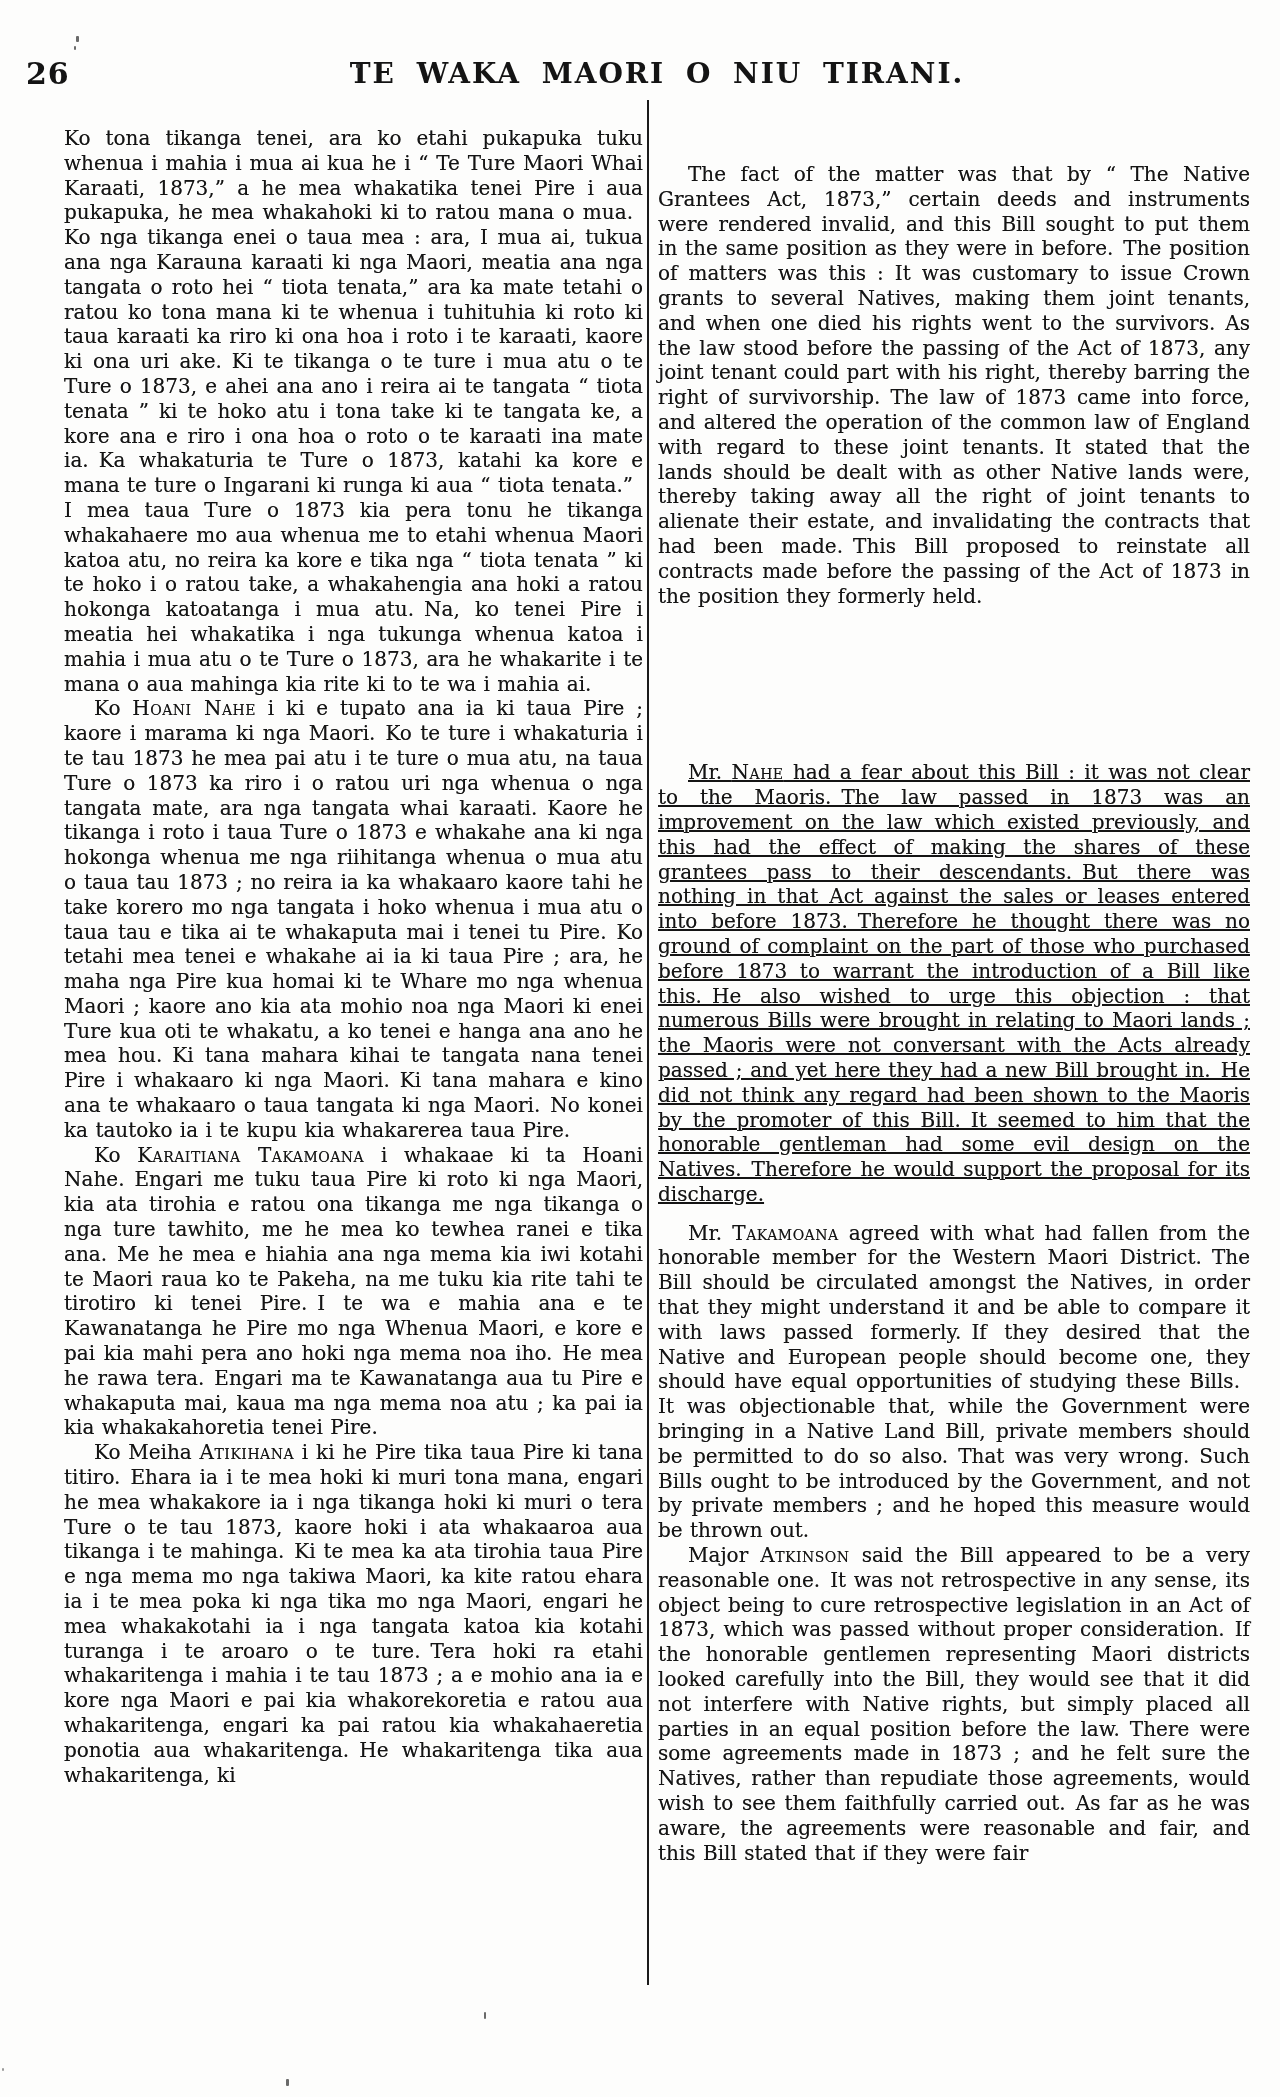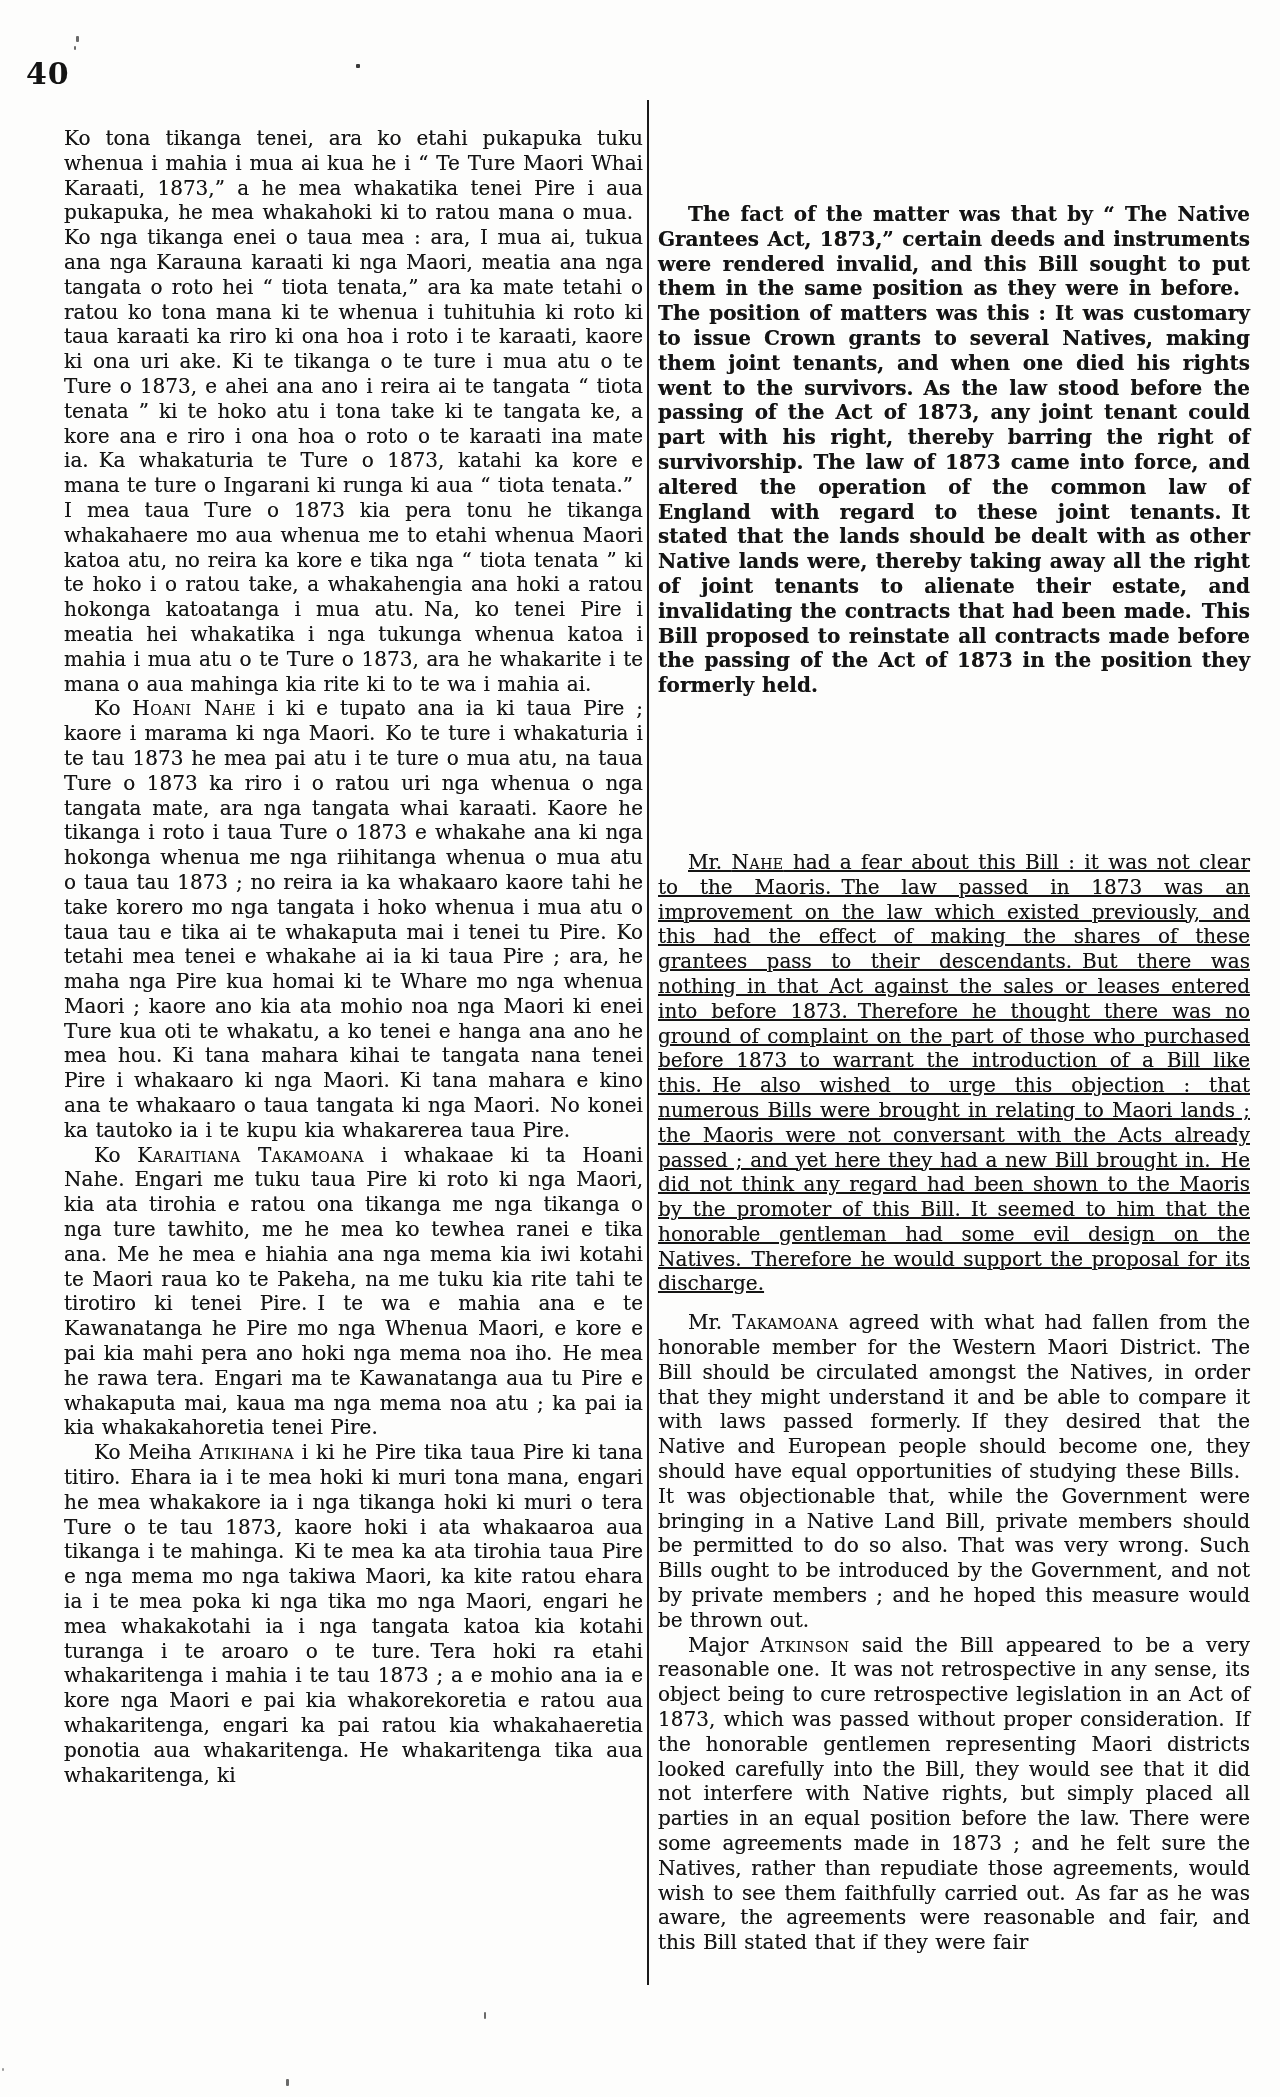--- a/index.html
+++ b/index.html
@@ -33,37 +33,38 @@
     font-size:20px;line-height:24.8px;
     text-align:justify;
     word-spacing:1px;
     text-shadow:0 0 0.5px rgba(15,15,15,0.55);
   }
   .col-left{left:64px;width:579px;}
   .col-right{left:658px;width:592px;}
   .col p{margin:0;text-indent:30px;}
   .col-left p:nth-child(1){text-indent:0;}
   .col-left p:nth-child(5){margin-top:26px;}
-  .col-right p:nth-child(1){margin-top:76px;font-weight:bold;}
+  .col-right p:nth-child(1){margin-top:36px;}
   .col-right p:nth-child(2){margin-top:152px;text-decoration:underline;}
   .col-right p:nth-child(3){margin-top:14px;}
   .sc{font-variant:small-caps;letter-spacing:0.5px;}
   .speck{position:absolute;background:#6a6a6a;border-radius:1px;}
   .speck-a{left:76px;top:36px;width:3px;height:6px;}
   .speck-b{left:74px;top:46px;width:2px;height:4px;}
   .speck-c{left:356px;top:64px;width:4px;height:4px;background:#3a3a3a;}
   .speck-d{left:484px;top:2012px;width:2px;height:7px;}
   .speck-e{left:286px;top:2079px;width:3px;height:7px;}
   .speck-f{left:2px;top:2068px;width:2px;height:3px;background:#9a9a9a;}
 </style>
 </head>
 <body>
 
 <div class="page">
-  <div class="pagenum">40</div>
+  <div class="pagenum">26</div>
+  <div class="masthead">TE WAKA MAORI O NIU TIRANI.</div>
   <div class="divider"></div>
   <div class="col col-left" id="col-left">
       <p><span>Ko tona tikanga tenei, ara ko etahi pukapuka tuku whenua i mahia i mua ai kua he i “ Te Ture Maori Whai Karaati, 1873,” a he mea whakatika tenei Pire i aua pukapuka, he mea whakahoki ki to ratou mana o mua. Ko nga tikanga enei o taua mea : ara, I mua ai, tukua ana nga Karauna karaati ki nga Maori, meatia ana nga tangata o roto hei “ tiota tenata,” ara ka mate tetahi o ratou ko tona mana ki te whenua i tuhituhia ki roto ki taua karaati ka riro ki ona hoa i roto i te karaati, kaore ki ona uri ake. Ki te tikanga o te ture i mua atu o te Ture o 1873, e ahei ana ano i reira ai te tangata “ tiota tenata ” ki te hoko atu i tona take ki te tangata ke, a kore ana e riro i ona hoa o roto o te karaati ina mate ia. Ka whakaturia te Ture o 1873, katahi ka kore e mana te ture o Ingarani ki runga ki aua “ tiota tenata.” I mea taua Ture o 1873 kia pera tonu he tikanga whakahaere mo aua whenua me to etahi whenua Maori katoa atu, no reira ka kore e tika nga “ tiota tenata ” ki te hoko i o ratou take, a whakahengia ana hoki a ratou hokonga katoatanga i mua atu. Na, ko tenei Pire i meatia hei whakatika i nga tukunga whenua katoa i mahia i mua atu o te Ture o 1873, ara he whakarite i te mana o aua mahinga kia rite ki to te wa i mahia ai.</span></p>
       <p><span>Ko </span><span class="sc">Hoani Nahe</span><span> i ki e tupato ana ia ki taua Pire ; kaore i marama ki nga Maori. Ko te ture i whakaturia i te tau 1873 he mea pai atu i te ture o mua atu, na taua Ture o 1873 ka riro i o ratou uri nga whenua o nga tangata mate, ara nga tangata whai karaati. Kaore he tikanga i roto i taua Ture o 1873 e whakahe ana ki nga hokonga whenua me nga riihitanga whenua o mua atu o taua tau 1873 ; no reira ia ka whakaaro kaore tahi he take korero mo nga tangata i hoko whenua i mua atu o taua tau e tika ai te whakaputa mai i tenei tu Pire. Ko tetahi mea tenei e whakahe ai ia ki taua Pire ; ara, he maha nga Pire kua homai ki te Whare mo nga whenua Maori ; kaore ano kia ata mohio noa nga Maori ki enei Ture kua oti te whakatu, a ko tenei e hanga ana ano he mea hou. Ki tana mahara kihai te tangata nana tenei Pire i whakaaro ki nga Maori. Ki tana mahara e kino ana te whakaaro o taua tangata ki nga Maori. No konei ka tautoko ia i te kupu kia whakarerea taua Pire.</span></p>
       <p><span>Ko </span><span class="sc">Karaitiana Takamoana</span><span> i whakaae ki ta Hoani Nahe. Engari me tuku taua Pire ki roto ki nga Maori, kia ata tirohia e ratou ona tikanga me nga tikanga o nga ture tawhito, me he mea ko tewhea ranei e tika ana. Me he mea e hiahia ana nga mema kia iwi kotahi te Maori raua ko te Pakeha, na me tuku kia rite tahi te tirotiro ki tenei Pire. I te wa e mahia ana e te Kawanatanga he Pire mo nga Whenua Maori, e kore e pai kia mahi pera ano hoki nga mema noa iho. He mea he rawa tera. Engari ma te Kawanatanga aua tu Pire e whakaputa mai, kaua ma nga mema noa atu ; ka pai ia kia whakakahoretia tenei Pire.</span></p>
       <p><span>Ko Meiha </span><span class="sc">Atikihana</span><span> i ki he Pire tika taua Pire ki tana titiro. Ehara ia i te mea hoki ki muri tona mana, engari he mea whakakore ia i nga tikanga hoki ki muri o tera Ture o te tau 1873, kaore hoki i ata whakaaroa aua tikanga i te mahinga. Ki te mea ka ata tirohia taua Pire e nga mema mo nga takiwa Maori, ka kite ratou ehara ia i te mea poka ki nga tika mo nga Maori, engari he mea whakakotahi ia i nga tangata katoa kia kotahi turanga i te aroaro o te ture. Tera hoki ra etahi whakaritenga i mahia i te tau 1873 ; a e mohio ana ia e kore nga Maori e pai kia whakorekoretia e ratou aua whakaritenga, engari ka pai ratou kia whakahaeretia ponotia aua whakaritenga. He whakaritenga tika aua whakaritenga, ki</span></p>
     </div>
   <div class="col col-right" id="col-right">
       <p><span>The fact of the matter was that by “ The Native Grantees Act, 1873,” certain deeds and instruments were rendered invalid, and this Bill sought to put them in the same position as they were in before. The position of matters was this : It was customary to issue Crown grants to several Natives, making them joint tenants, and when one died his rights went to the survivors. As the law stood before the passing of the Act of 1873, any joint tenant could part with his right, thereby barring the right of survivorship. The law of 1873 came into force, and altered the operation of the common law of England with regard to these joint tenants. It stated that the lands should be dealt with as other Native lands were, thereby taking away all the right of joint tenants to alienate their estate, and invalidating the contracts that had been made. This Bill proposed to reinstate all contracts made before the passing of the Act of 1873 in the position they formerly held.</span></p>
       <p><span>Mr. </span><span class="sc">Nahe</span><span> had a fear about this Bill : it was not clear to the Maoris. The law passed in 1873 was an improvement on the law which existed previously, and this had the effect of making the shares of these grantees pass to their descendants. But there was nothing in that Act against the sales or leases entered into before 1873. Therefore he thought there was no ground of complaint on the part of those who purchased before 1873 to warrant the introduction of a Bill like this. He also wished to urge this objection : that numerous Bills were brought in relating to Maori lands ; the Maoris were not conversant with the Acts already passed ; and yet here they had a new Bill brought in. He did not think any regard had been shown to the Maoris by the promoter of this Bill. It seemed to him that the honorable gentleman had some evil design on the Natives. Therefore he would support the proposal for its discharge.</span></p>

